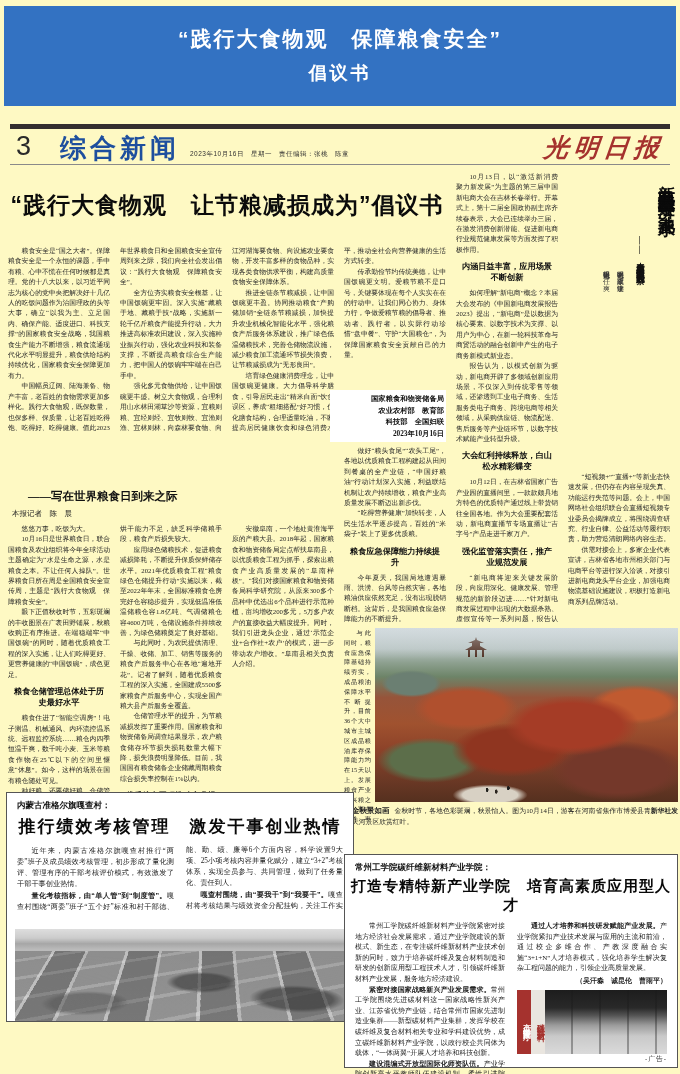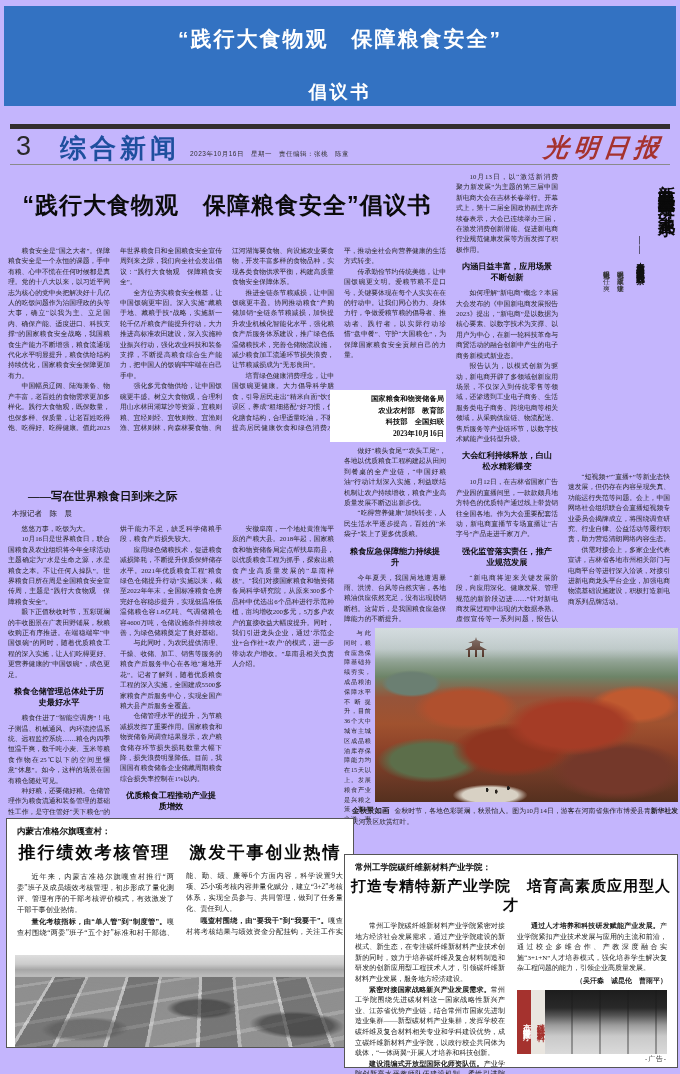--- a/index.html
+++ b/index.html
@@ -1,23 +1,23 @@
 <!DOCTYPE html>
 <html><head>
 <meta charset="utf-8">
 <style>
   *{margin:0;padding:0;box-sizing:border-box}
   html,body{background:#fff}
   body{width:680px;height:1074px;position:relative;font-family:"Liberation Serif",serif;color:#222}
-  #page{position:relative;width:680px;height:1074px;background:#c4b5fd;overflow:hidden}
+  #page{position:relative;width:680px;height:1074px;background:#fef9c3;overflow:hidden}
 
   
   .banner{position:absolute;left:4px;top:6px;width:672px;height:100px;background:#3372c2}
   .banner-l1{text-align:center;margin-top:19px;font-family:"Liberation Sans",sans-serif;font-weight:bold;font-size:21px;color:#fff;letter-spacing:2px}
-  .banner-l2{text-align:center;margin-top:27px;font-family:"Liberation Sans",sans-serif;font-weight:bold;font-size:18px;color:#fff;letter-spacing:3px}
+  .banner-l2{text-align:center;margin-top:8px;font-family:"Liberation Sans",sans-serif;font-weight:bold;font-size:18px;color:#fff;letter-spacing:3px}
 
   
   .topbar{position:absolute;left:10px;top:124px;width:660px;height:5px;background:#332e2f}
   .pageno{position:absolute;left:16px;top:131px;font-family:"Liberation Sans",sans-serif;font-size:27px;color:#2a2a2a}
   .section{position:absolute;left:60px;top:131px;font-family:"Liberation Sans",sans-serif;font-weight:bold;font-size:26px;color:#1e4f9e;letter-spacing:4px}
   .dateline{position:absolute;left:190px;top:150px;font-family:"Liberation Sans",sans-serif;font-size:6.5px;color:#333;letter-spacing:.5px}
   .masthead{position:absolute;right:16px;top:131px;font-family:"Liberation Serif",serif;font-style:italic;font-weight:bold;font-size:25px;color:#a5322e;letter-spacing:5px;transform:skewX(-6deg)}
   .hdr-rule{position:absolute;left:10px;top:164px;width:660px;height:1px;background:#8a8a8a}
 
   
@@ -73,21 +73,21 @@
       linear-gradient(180deg, rgba(225,232,235,.55) 0%, transparent 18%)}
   .pavilion{position:absolute;left:29%;top:5%;width:26px;height:22px}
 
   
   .caption{position:absolute;left:352px;top:806px;width:326px;font-size:6.8px;line-height:10.5px;text-align:justify;color:#222}
   .cap-lead{font-family:"Liberation Sans",sans-serif;font-size:7.4px;margin-right:3px}
   .cap-credit{font-family:"Liberation Sans",sans-serif;float:right}
 
   
   .box{position:absolute;border:1px solid #555;background:#fff}
-  .box-left{left:6px;top:818px;width:348px;height:230px}
+  .box-left{left:6px;top:792px;width:348px;height:230px}
   .box-right{left:344px;top:854px;width:334px;height:214px}
   .bx-kicker{margin:7px 10px 0;font-family:"Liberation Sans",sans-serif;font-weight:bold;font-size:8.5px;color:#111}
   .bx-headline{margin:3px 6px 0;text-align:center;font-family:"Liberation Serif",serif;font-weight:900;color:#090909}
   .bl-headline{font-size:17px;letter-spacing:2px}
   .br-headline{font-size:15px;letter-spacing:1px}
   .bl-cols{position:relative;margin:7px 10px 0;height:77px;font-size:7.2px;line-height:11px;text-align:justify;overflow:hidden}
   .bl-cols p{text-indent:2em}
   .bl-cols p b{font-family:"Liberation Sans",sans-serif}
   .photo-fields{margin:7px 8px 0;height:92px;position:relative;overflow:hidden;filter:grayscale(1) contrast(.95);
     background:linear-gradient(180deg,#e3e3e3 0%,#cfcfcf 10%,#a8a8a8 16%,#bdbdbd 22%,#c6c6c6 100%)}
@@ -125,21 +125,21 @@
     <div class="banner-l2">倡议书</div>
   </div>
 
   <div class="topbar"></div>
   <div class="pageno">3</div>
   <div class="section">综合新闻</div>
   <div class="dateline">2023年10月16日　星期一　责任编辑：张桃　陈童</div>
   <div class="masthead">光明日报</div>
   <div class="hdr-rule"></div>
 
-  <h1 class="prop-headline">“践行大食物观　保障粮食安全”倡议书</h1>
+  <h1 class="prop-headline">“践行大食物观　让节粮减损成为”倡议书</h1>
   <div class="tcol cols4 prop-cols">
 
       <div class="blk">
 
         <p><b></b><span>粮食安全是“国之大者”。保障粮食安全是一个永恒的课题，手中有粮、心中不慌在任何时候都是真理。党的十八大以来，以习近平同志为核心的党中央把解决好十几亿人的吃饭问题作为治国理政的头等大事，确立“以我为主、立足国内、确保产能、适度进口、科技支撑”的国家粮食安全战略，我国粮食生产能力不断增强，粮食流通现代化水平明显提升，粮食供给结构持续优化，国家粮食安全保障更加有力。</span></p>
       </div>
 
       <div class="blk">
 
         <p><b></b><span>中国幅员辽阔、陆海兼备、物产丰富，老百姓的食物需求更加多样化。践行大食物观，既保数量，也保多样、保质量，让老百姓吃得饱、吃得好、吃得健康。值此2023年世界粮食日和全国粮食安全宣传周到来之际，我们向全社会发出倡议：“践行大食物观　保障粮食安全”。</span></p>

